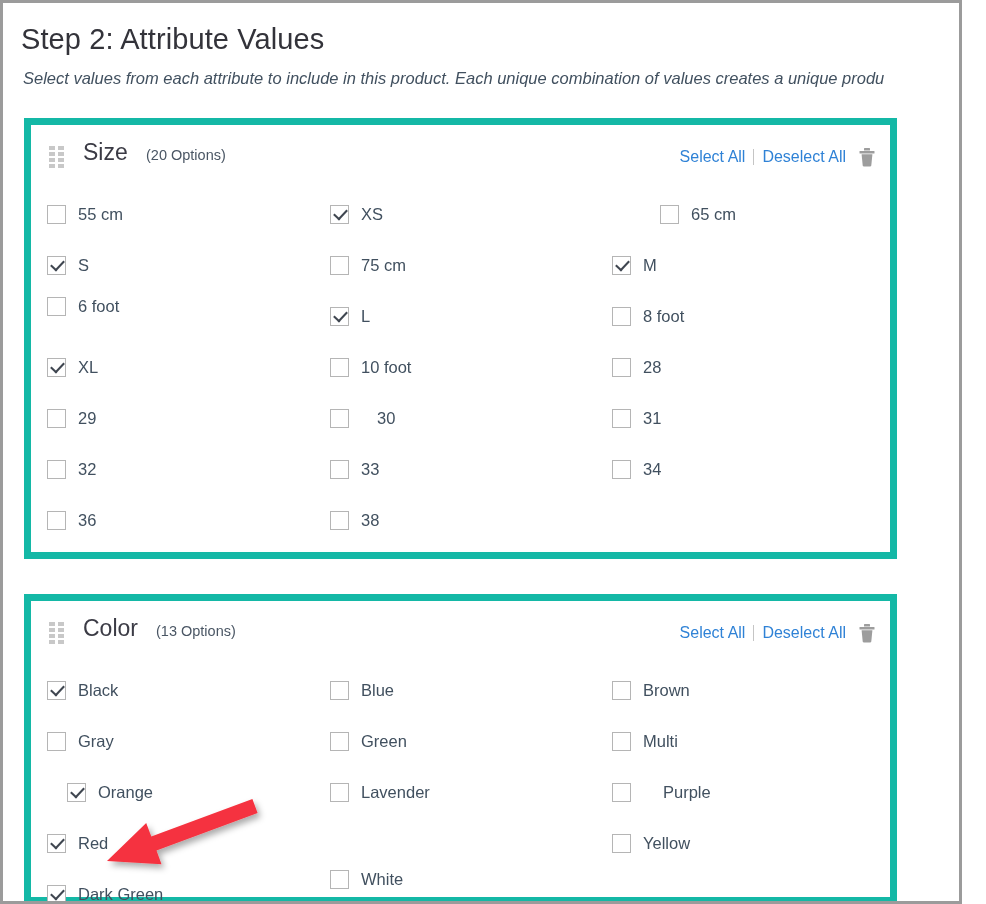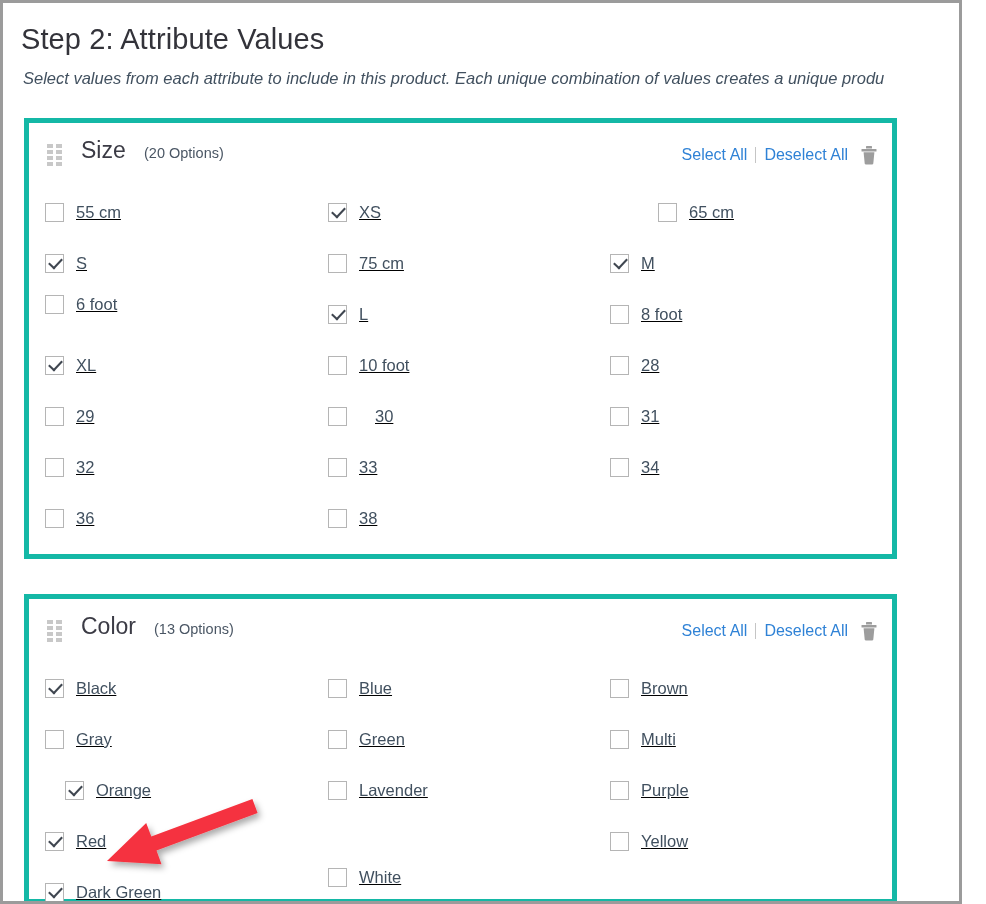--- a/index.html
+++ b/index.html
@@ -59,21 +59,21 @@
     overflow: hidden;
     font-style: italic;
   }
 
   
   .card {
     position: absolute;
     left: 21px;
     width: 873px;
     background: #ffffff;
-    border: 5px solid #14b8a6;
+    border: 7px solid #14b8a6;
   }
   #card-size { top: 115px; height: 441px; }
   #card-color { top: 591px; height: 310px; }
 
   .card-header {
     position: relative;
     height: 62px;
   }
   .drag-handle {
     position: absolute;
@@ -141,21 +141,20 @@
   .options {
     position: relative;
     padding: 0 0 0 0;
   }
   .opt {
     position: absolute;
     display: flex;
     align-items: center;
     height: 22px;
     cursor: pointer;
-    text-decoration: underline;
   }
   .cbox {
     width: 19px;
     height: 19px;
     min-width: 19px;
     border: 1px solid #b5b5b5;
     background: #ffffff;
     position: relative;
     display: inline-block;
   }
@@ -361,21 +360,21 @@
             <span class="opt-label">Multi</span>
           </div>
           <div class="opt" style="left: 16px; top: 118px; padding-left: 20px;">
             <span class="cbox checked"></span>
             <span class="opt-label">Orange</span>
           </div>
           <div class="opt" style="left: 299px; top: 118px;">
             <span class="cbox"></span>
             <span class="opt-label">Lavender</span>
           </div>
-          <div class="opt" style="left: 581px; top: 118px;">
+          <div class="opt" style="left: 581px; top: 118px; gap: 20px;">
             <span class="cbox"></span>
             <span class="opt-label">Purple</span>
           </div>
           <div class="opt" style="left: 16px; top: 169px;">
             <span class="cbox checked"></span>
             <span class="opt-label">Red</span>
           </div>
           <div class="opt" style="left: 299px; top: 169px; margin-top: 36px;">
             <span class="cbox"></span>
             <span class="opt-label">White</span>

